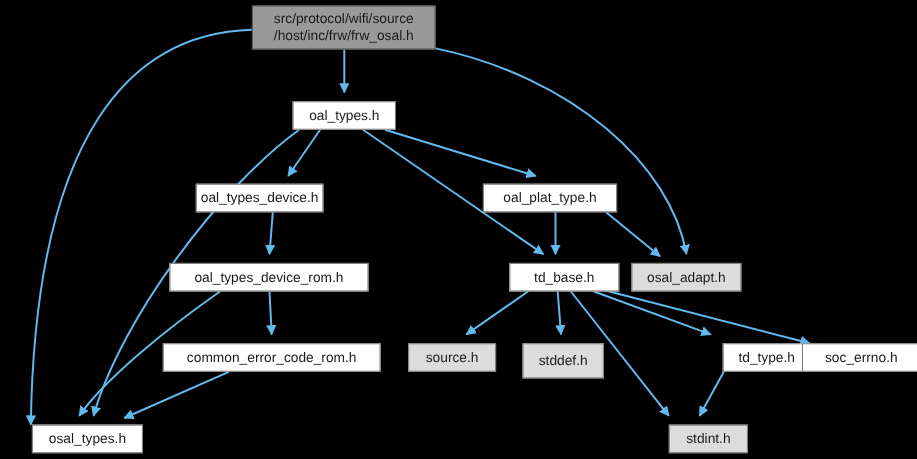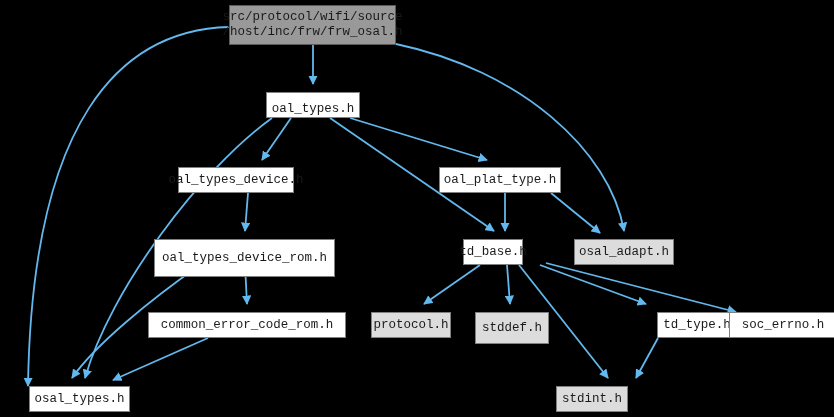--- a/index.html
+++ b/index.html
@@ -2,21 +2,21 @@
 <html><head>
 <meta charset="utf-8">
 <title>Include dependency graph</title>
 <style>
   html,body{margin:0;padding:0;background:#000;}
   #graph{
     position:relative;
     width:834px;height:417px;
     background:#000;
     overflow:hidden;
-    font-family:Liberation Mono, monospace;
+    font-family:Liberation Sans, sans-serif;
   }
   #edges{position:absolute;left:0;top:0;width:834px;height:417px;}
   .node{
     position:absolute;
     box-sizing:border-box;
     display:flex;
     align-items:center;
     justify-content:center;
     text-align:center;
     border:1px solid #808080;
@@ -60,27 +60,27 @@
         <path d="M 507,265 L 510,304" fill="none" stroke="#63b8ee" stroke-width="1.8" marker-end="url(#arrow)"></path>
         <path d="M 519,265 L 608,378" fill="none" stroke="#63b8ee" stroke-width="1.8" marker-end="url(#arrow)"></path>
         <path d="M 540,265 L 646,304" fill="none" stroke="#63b8ee" stroke-width="1.8" marker-end="url(#arrow)"></path>
         <path d="M 546,263 L 736,312" fill="none" stroke="#63b8ee" stroke-width="1.8" marker-end="url(#arrow)"></path>
         <path d="M 658,338 L 636,378" fill="none" stroke="#63b8ee" stroke-width="1.8" marker-end="url(#arrow)"></path>
       </g>
   </svg>
   <div id="node-layer">
       <div class="node root" style="left: 229px; top: 5px; width: 167px; height: 40px;"><span class="lbl">src/protocol/wifi/source
 /host/inc/frw/frw_osal.h</span></div>
-      <div class="node" style="left: 266px; top: 92px; width: 94px; height: 26px; align-items: flex-end;"><span class="lbl">oal_types.h</span></div>
+      <div class="node" style="left: 266px; top: 92px; width: 94px; height: 26px;"><span class="lbl">oal_types.h</span></div>
       <div class="node" style="left: 178px; top: 167px; width: 116px; height: 26px;"><span class="lbl">oal_types_device.h</span></div>
       <div class="node" style="left: 439px; top: 167px; width: 122px; height: 26px;"><span class="lbl">oal_plat_type.h</span></div>
-      <div class="node" style="left: 154px; top: 239px; width: 181px; height: 38px;"><span class="lbl">oal_types_device_rom.h</span></div>
-      <div class="node" style="left: 463px; top: 239px; width: 60px; height: 26px;"><span class="lbl">td_base.h</span></div>
+      <div class="node" style="left: 154px; top: 239px; width: 181px; height: 26px;"><span class="lbl">oal_types_device_rom.h</span></div>
+      <div class="node" style="left: 463px; top: 239px; width: 100px; height: 26px;"><span class="lbl">td_base.h</span></div>
       <div class="node shaded" style="left: 574px; top: 239px; width: 100px; height: 26px;"><span class="lbl">osal_adapt.h</span></div>
       <div class="node" style="left: 148px; top: 312px; width: 198px; height: 26px;"><span class="lbl">common_error_code_rom.h</span></div>
-      <div class="node shaded" style="left: 371px; top: 312px; width: 80px; height: 26px;"><span class="lbl">protocol.h</span></div>
+      <div class="node shaded" style="left: 371px; top: 312px; width: 80px; height: 26px;"><span class="lbl">source.h</span></div>
       <div class="node shaded" style="left: 475px; top: 312px; width: 74px; height: 32px;"><span class="lbl">stddef.h</span></div>
       <div class="node" style="left: 625px; top: 312px; width: 80px; height: 26px; margin-left: 32px;"><span class="lbl">td_type.h</span></div>
       <div class="node" style="left: 729px; top: 312px; width: 108px; height: 26px;"><span class="lbl">soc_errno.h</span></div>
       <div class="node" style="left: 29px; top: 386px; width: 101px; height: 26px;"><span class="lbl">osal_types.h</span></div>
-      <div class="node shaded" style="left: 556px; top: 386px; width: 72px; height: 26px;"><span class="lbl">stdint.h</span></div>
+      <div class="node shaded" style="left: 608px; top: 386px; width: 72px; height: 26px;"><span class="lbl">stdint.h</span></div>
     </div>
 </div>
 
 </body></html>

